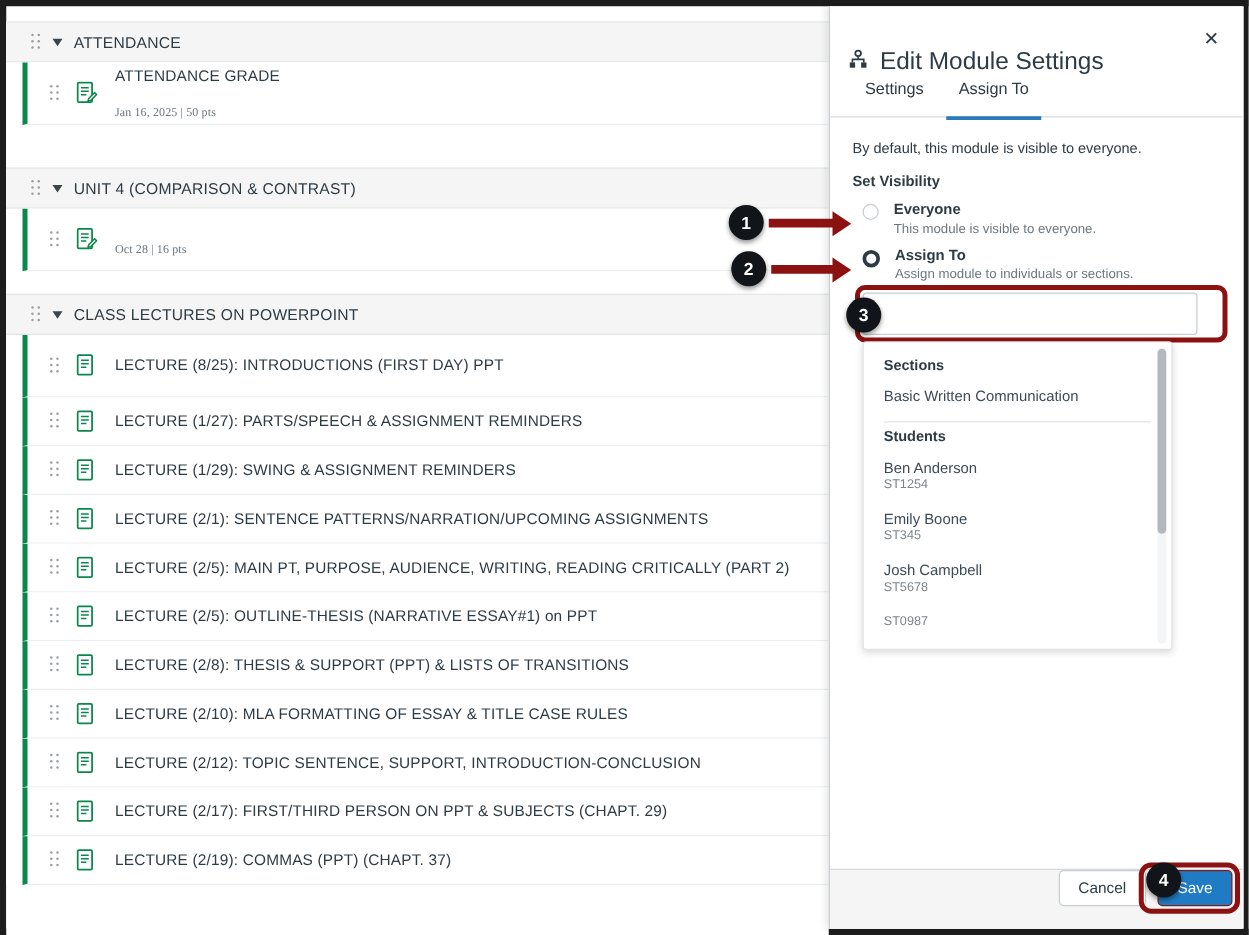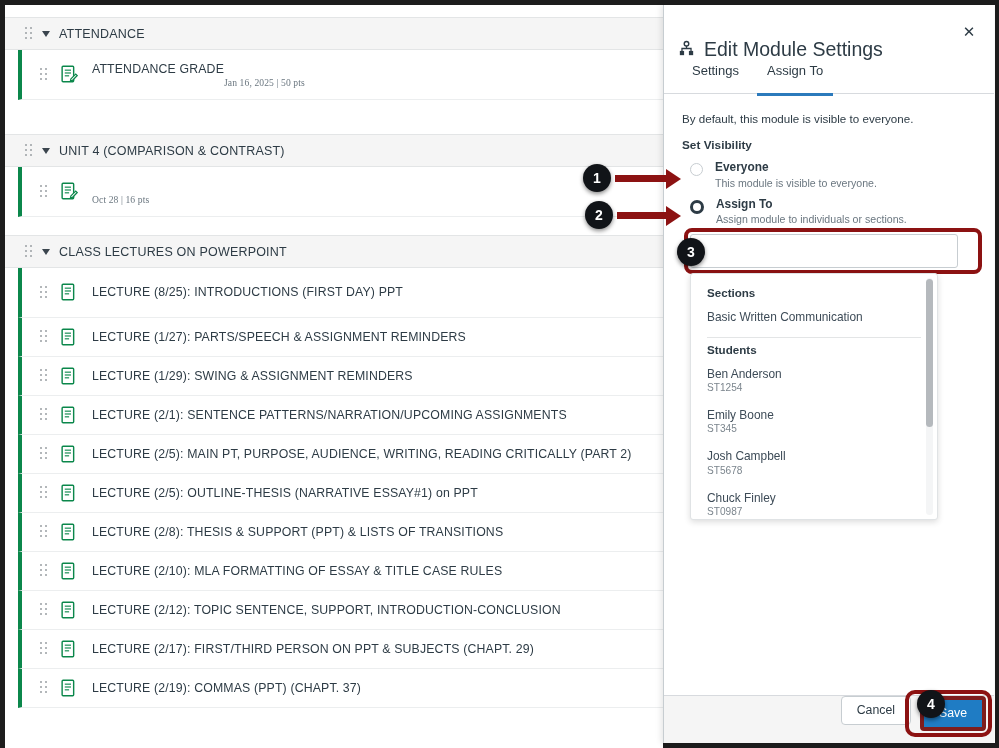--- a/index.html
+++ b/index.html
@@ -52,21 +52,21 @@
   }
   .module-body { background:#fff; }
   .mod-item {
     display:flex; align-items:center; min-height:39px;
     border-left:4px solid #0b874b; border-bottom:1px solid #eceeef;
     padding-left:18px; background:#fff; margin-left:13px;
   }
   .mod-item.tall { min-height:50px; }
   .mod-item .drag-dots { margin-right:13px; }
   .doc-icon { width:17px; height:19px; margin-right:14px; flex:0 0 auto; }
-  .item-text { display:flex; flex-direction:row; justify-content:center; }
+  .item-text { display:flex; flex-direction:column; justify-content:center; }
   .item-title { font-size:12.3px; color:#2d3b45; letter-spacing:.15px; line-height:1.35; white-space:nowrap; }
   .item-sub { font-size:9.6px; color:#6b7780; margin-top:16px; letter-spacing:.1px;font-family:Liberation Serif, serif; }
   .spacer-gap { height:34px; background:#fff; }
   .spacer-gap-sm { height:18px; background:#fff; }
 
   
   .tray {
     position:absolute; left:663px; top:5px; width:331px; height:738px;
     background:#ffffff; border-left:1px solid #c7cdd1;
     box-shadow:-2px 0 6px rgba(0,0,0,.10);
@@ -132,21 +132,21 @@
   .tray-footer {
     position:absolute; left:0; right:0; bottom:0; height:48px;
     border-top:1px solid #d7dade; background:#f5f5f5;
     display:flex; align-items:flex-start; justify-content:flex-end; padding-right:8px;
   }
   .btn {
     font-size:12.3px; border-radius:4px; padding:6px 15px; cursor:pointer; line-height:1.25;
     font-family:"Liberation Sans", sans-serif;
   }
   .btn-cancel { background:#fff; border:1px solid #c7cdd1; color:#2d3b45; }
-  .btn-save { background:#1f7cc4; border:4px solid #7f1d1d; color:#fff; margin-left:9px; }
+  .btn-save { background:#1f7cc4; border:1px solid #7f1d1d; color:#fff; margin-left:9px; }
   .save-wrap { position:relative; }
   .save-highlight {
     position:absolute; left:-6px; top:-6px; right:-6px; bottom:-6px;
     border:4px solid #8c1212; border-radius:10px; pointer-events:none;
   }
 
   
   .badge {
     position:absolute; width:28px; height:28px; border-radius:50%;
     background:#111418; color:#fff; display:flex; align-items:center; justify-content:center;
@@ -534,21 +534,20 @@
             </div>
             <div class="dd-option">
               <div class="dd-opt-name">Emily Boone</div>
               <div class="dd-opt-id">ST345</div>
             </div>
             <div class="dd-option">
               <div class="dd-opt-name">Josh Campbell</div>
               <div class="dd-opt-id">ST5678</div>
             </div>
             <div class="dd-option">
-              <div class="dd-opt-name">Chuck Finley</div>
               <div class="dd-opt-id">ST0987</div>
             </div>
           </div>
         <div class="dd-scroll-track"></div>
         <div class="dd-scroll-thumb"></div>
       </div>
     </div>
 
     <div class="tray-footer">
       <button class="btn btn-cancel">Cancel</button>

